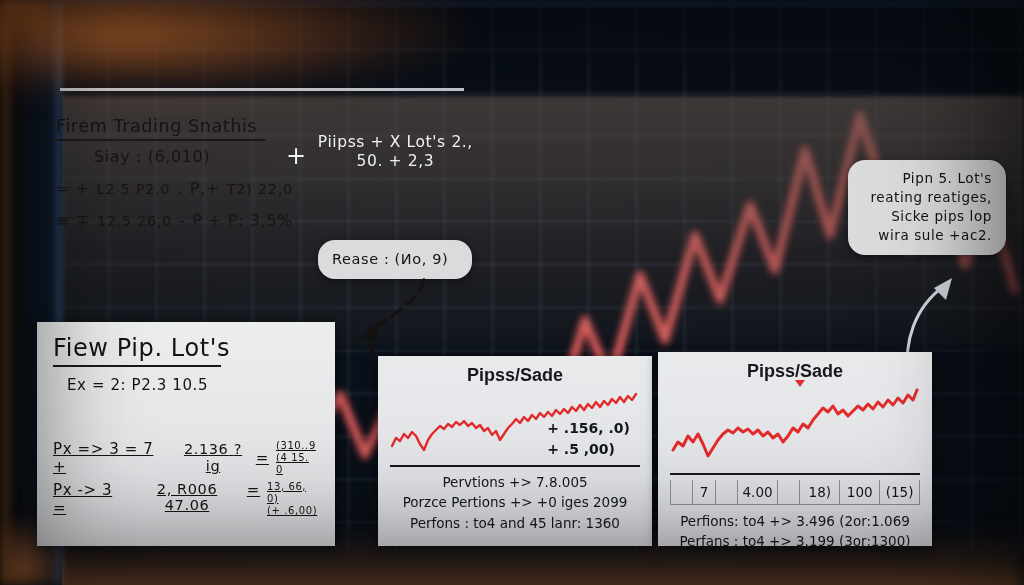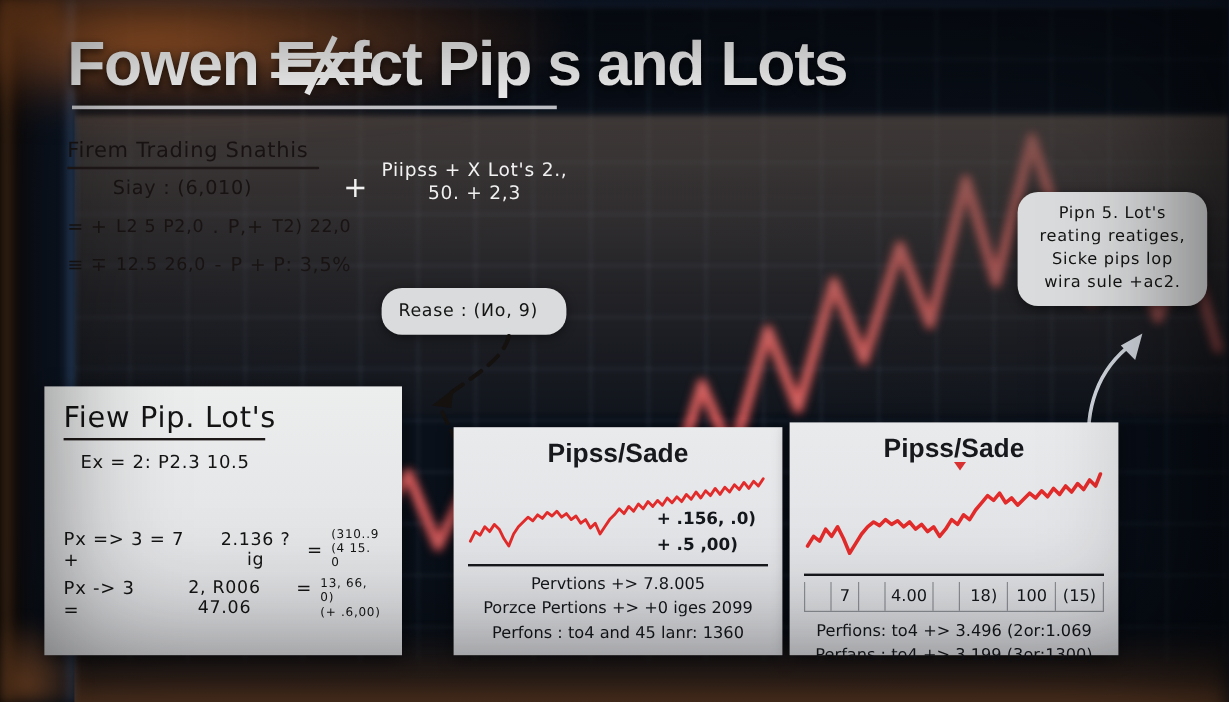--- a/index.html
+++ b/index.html
@@ -141,50 +141,50 @@
 
   
   .callout{
     position:absolute;background:#dadbdc;border-radius:17px;
     box-shadow:0 2px 9px rgba(0,0,0,.45);
     padding:9px 14px;color:#141414;
     font-family:"DejaVu Sans",sans-serif;
   }
   #callout-mid{left:318px;top:240px;width:126px;font-size:14.5px;line-height:1.42;}
   #callout-mid .l2{padding-left:18px;}
-  #callout-right{left:848px;top:160px;width:130px;font-size:13.5px;line-height:1.42;text-align:center;}
+  #callout-right{left:848px;top:160px;width:130px;font-size:13.5px;line-height:1.42;text-align:right;}
 
   .arrow-dash{position:absolute;left:320px;top:272px;width:120px;height:96px;}
   .arrow-curve{position:absolute;left:900px;top:250px;width:120px;height:130px;}
 
   
   .panel{
     position:absolute;background:#e7e8ea;
     box-shadow:0 3px 13px rgba(0,0,0,.5);
     color:#141414;
   }
   .panel-blur-l{filter:blur(.45px);}
 
   
   #panel-left{left:37px;top:322px;width:298px;height:224px;padding:12px 16px;box-sizing:border-box;background:linear-gradient(180deg,#eceded 0%,#e4e5e7 55%,#dbdcdf 100%);}
   #panel-left .ph{font-size:24px;}
   #panel-left .phr{width:168px;height:2px;background:#1d1818;margin-top:3px;}
   #panel-left .ex{font-size:15px;margin-top:9px;padding-left:14px;}
-  #panel-left .row{display:flex;align-items:center;gap:7px;font-size:15px;}
+  #panel-left .row{display:flex;align-items:center;gap:7px;font-size:15px;text-decoration:underline;}
   #panel-left .row.r1{margin-top:46px;}
   #panel-left .row.r2{margin-top:4px;align-items:flex-start;}
   #panel-left .pair{display:inline-block;line-height:1.22;font-size:10px;}
 
   
   .stat-panel{box-sizing:border-box;padding:9px 12px 10px;background:linear-gradient(180deg,#e9eaec 0%,#e2e3e6 60%,#d9dade 100%);}
   #panel-mid{left:378px;top:356px;width:274px;height:190px;}
   #panel-right{left:658px;top:352px;width:274px;height:194px;}
   .stat-title{
     text-align:center;font-family:"Liberation Sans",sans-serif;
-    font-weight:bold;font-size:22px;color:#16181c;margin-bottom:2px;
+    font-weight:bold;font-size:18px;color:#16181c;margin-bottom:2px;
   }
   .spark{position:relative;height:74px;}
   .spark svg{width:100%;height:100%;display:block;}
   .spark-labels{position:absolute;right:10px;bottom:2px;text-align:left;font-size:14px;line-height:1.5;color:#15181c;font-weight:bold;}
   .hr-thick{height:2px;background:#16181c;margin:3px 0 5px;}
   .stat-lines{font-size:13.5px;line-height:1.5;color:#14171b;}
   .stat-lines .c{text-align:center;}
   .cells{display:flex;border:1px solid #8d9096;border-top:none;height:24px;}
   .cells .c{flex:1;border-right:1px solid #8d9096;display:flex;align-items:center;justify-content:center;font-size:13.5px;color:#14171b;}
   .cells .c:last-child{border-right:none;}
@@ -219,23 +219,20 @@
   </div>
 
   <div class="board"></div>
 
   <div class="bezel-left"></div>
   <div class="bezel-edge"></div>
   <div class="bezel-corner"></div>
   <div class="bg-glow-tl"></div>
   <div class="bezel-bottomglow"></div>
 
-  <div class="title">
-    <span>Fowen </span><span class="strike"><span>Exf</span><span class="slash"></span></span><span>ct Pip s and Lots</span>
-  </div>
   <div class="title-rule"></div>
 
   <div id="formula-top-left" class="hand">
     <div class="line1 hw-head">Firem Trading Snathis</div>
     <div class="hw-rule r1"></div>
     <div class="line2">Siay : (6,010)</div>
 
     <div class="eqrow">
       <span class="lead">= +</span>
       <span class="frac">

